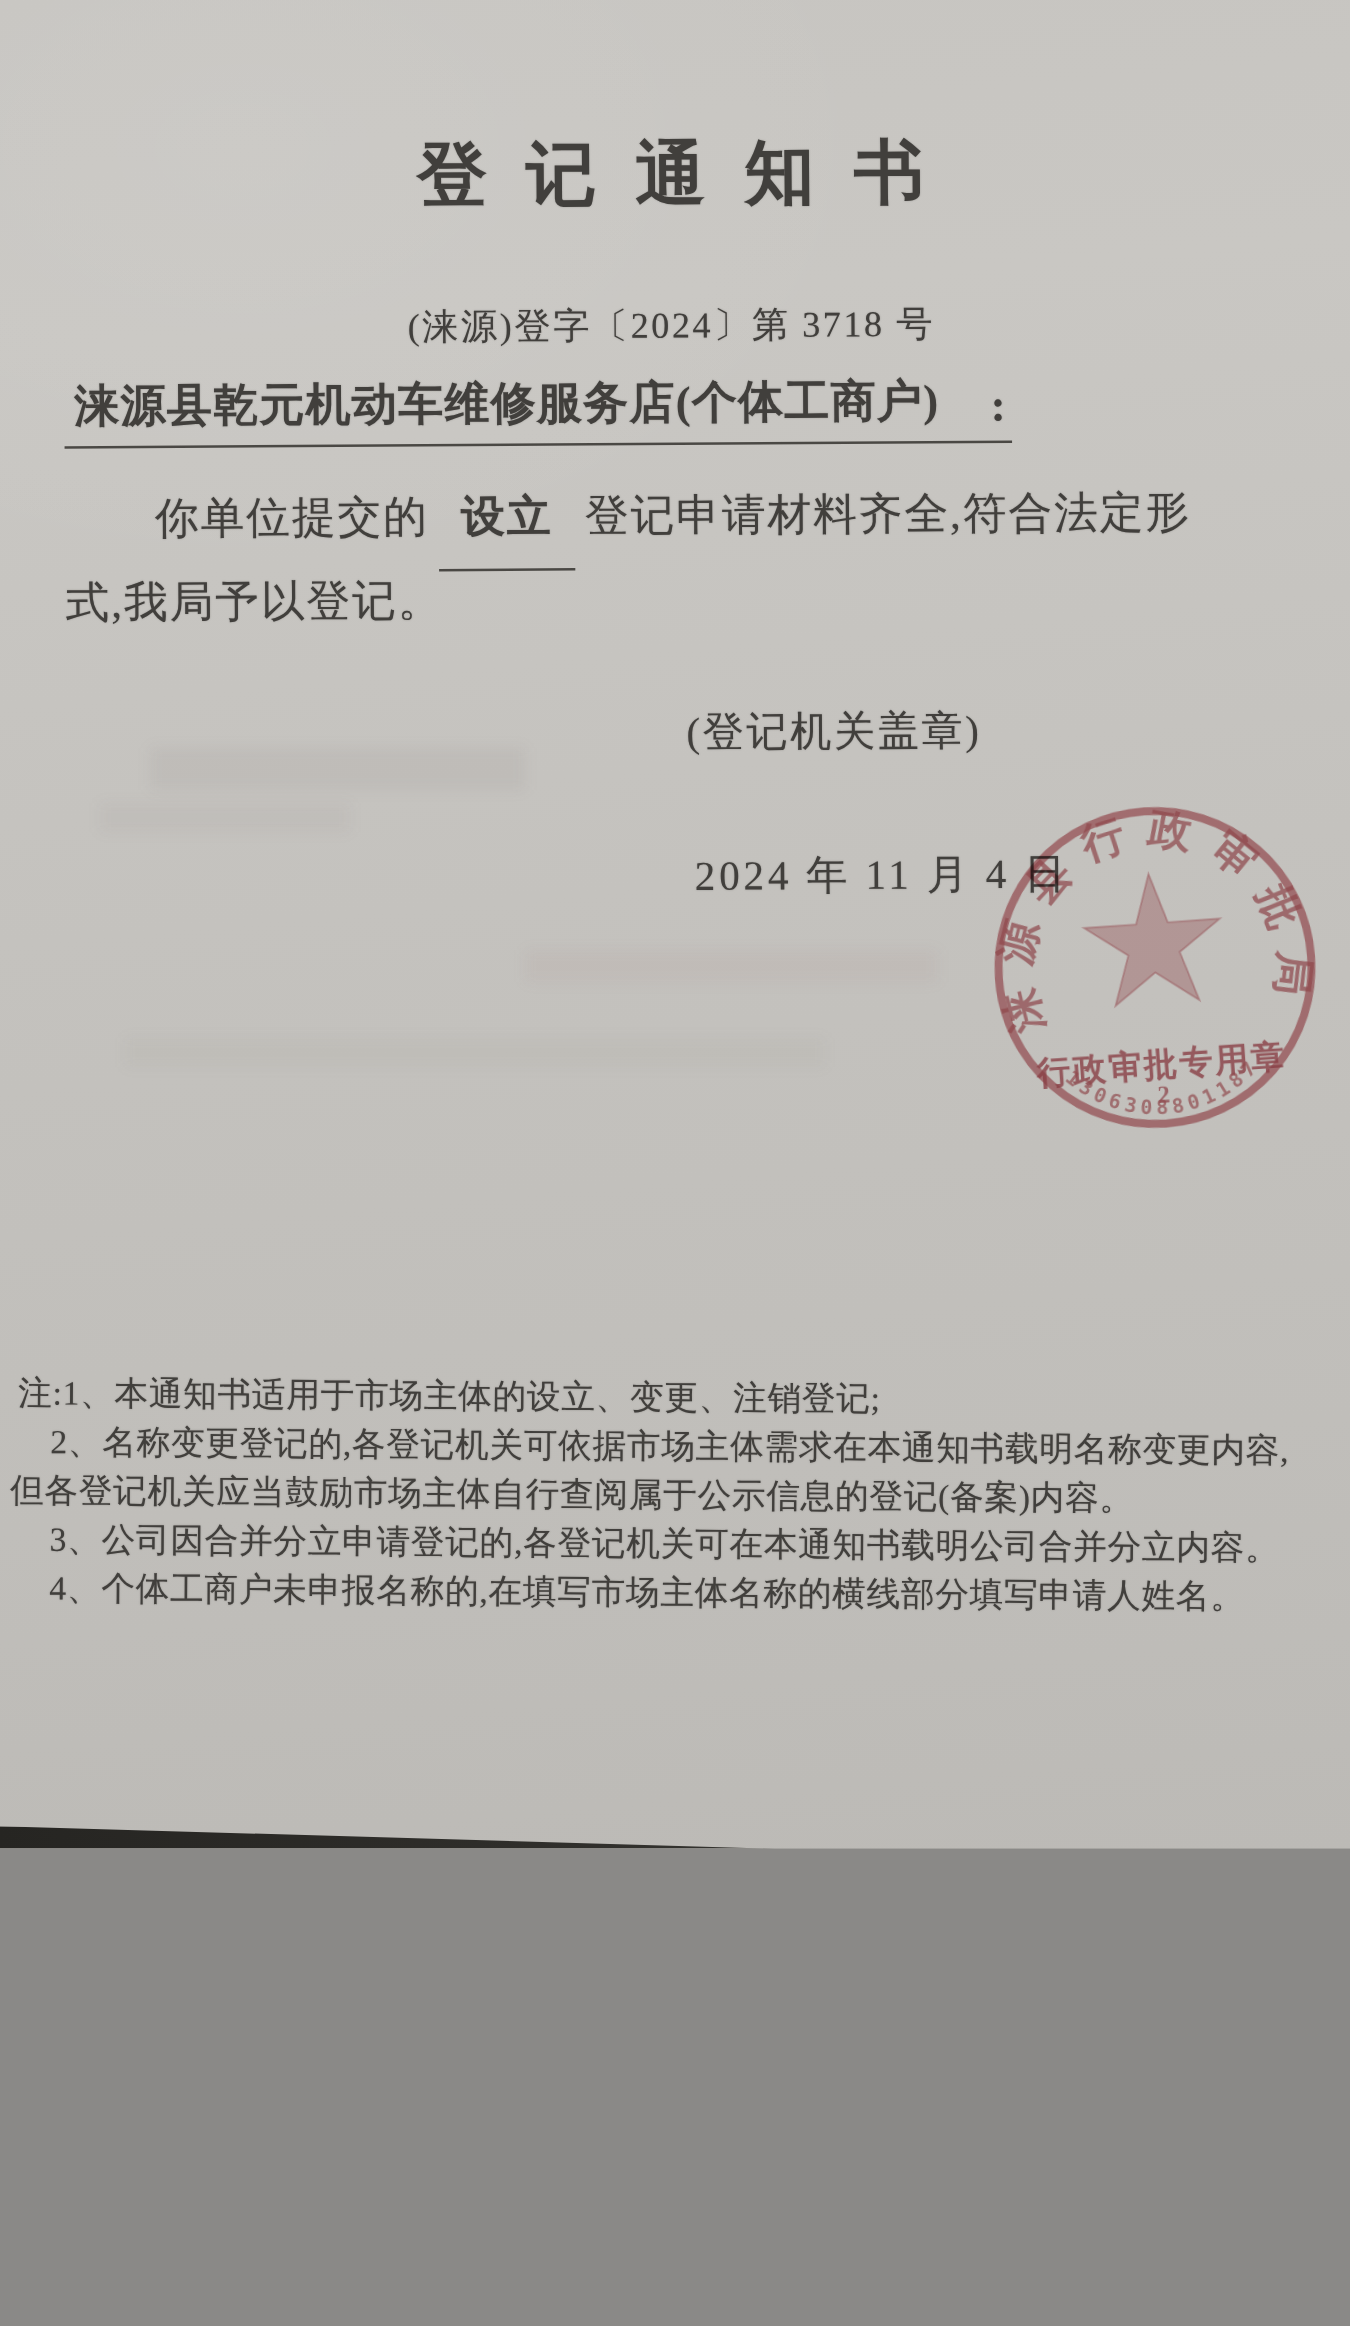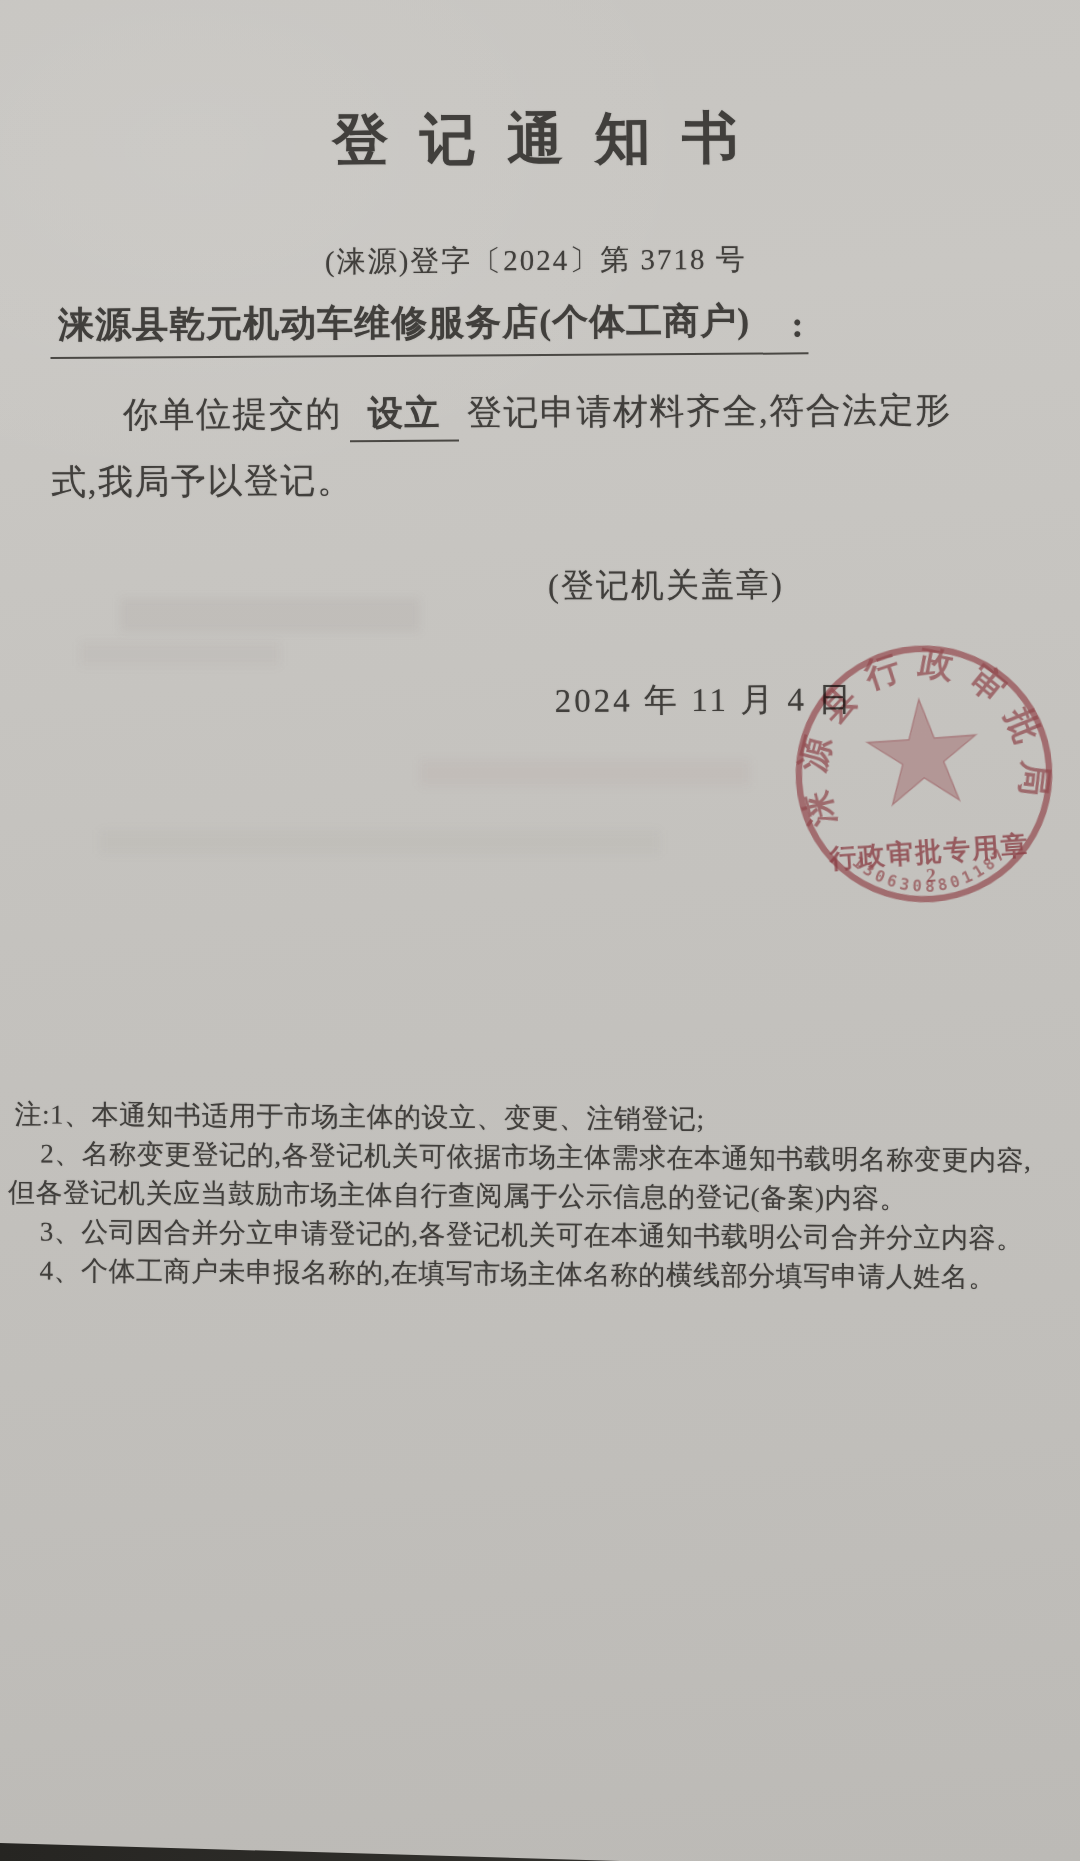--- a/index.html
+++ b/index.html
@@ -1,18 +1,18 @@
 <!DOCTYPE html>
 <html><head>
 <meta charset="utf-8">
 <style>
   html,body{margin:0;padding:0;background:#8a8987;}
   .page{
     position:relative;
-    width:1080px;height:1861px;
+    width:1080px;height:1479px;
     margin:0 auto;
     overflow:hidden;
     background:
       radial-gradient(ellipse 900px 600px at 18% 8%, rgba(255,255,255,0.07), rgba(255,255,255,0) 60%),
       linear-gradient(175deg,#c7c5c1 0%,#c9c7c3 18%,#c4c2be 48%,#c0beba 78%,#bcbab6 100%);
     font-family:"Liberation Serif","DejaVu Serif",serif;
     color:#413f3c;
   }
   .ink{ text-shadow:0 0 1.2px rgba(70,68,64,0.5); }
   .upper{ position:absolute; inset:0; transform:rotate(-0.35deg); }
@@ -34,21 +34,21 @@
     font-size:36px; font-weight:600; letter-spacing:1px;
     white-space:nowrap;
   }
   .addressee .colon{ margin-left:auto; font-weight:700; }
 
   .body-line{ position:absolute; left:54px; font-size:35px; letter-spacing:1.5px; white-space:nowrap; }
   .body-line.l1{ top:389px; padding-left:72px; }
   .body-line.l2{ top:456px; }
   .blank-underline{
     display:inline-block; border-bottom:2.5px solid #4a4844;
-    padding:0 18px 3px; margin:0 8px; font-weight:600;
+    padding:0 18px 18px; margin:0 8px; font-weight:600;
   }
 
   .seal-caption{ position:absolute; left:550px; top:564px; font-size:33px; letter-spacing:2px; }
   .date-line{ position:absolute; left:556px; top:679px; font-size:33px; letter-spacing:3px; }
 
   .stamp{
     position:absolute; left:786px; top:636px; width:276px; height:276px;
     mix-blend-mode:multiply; filter:blur(0.4px);
     transform:rotate(-4deg);
   }

